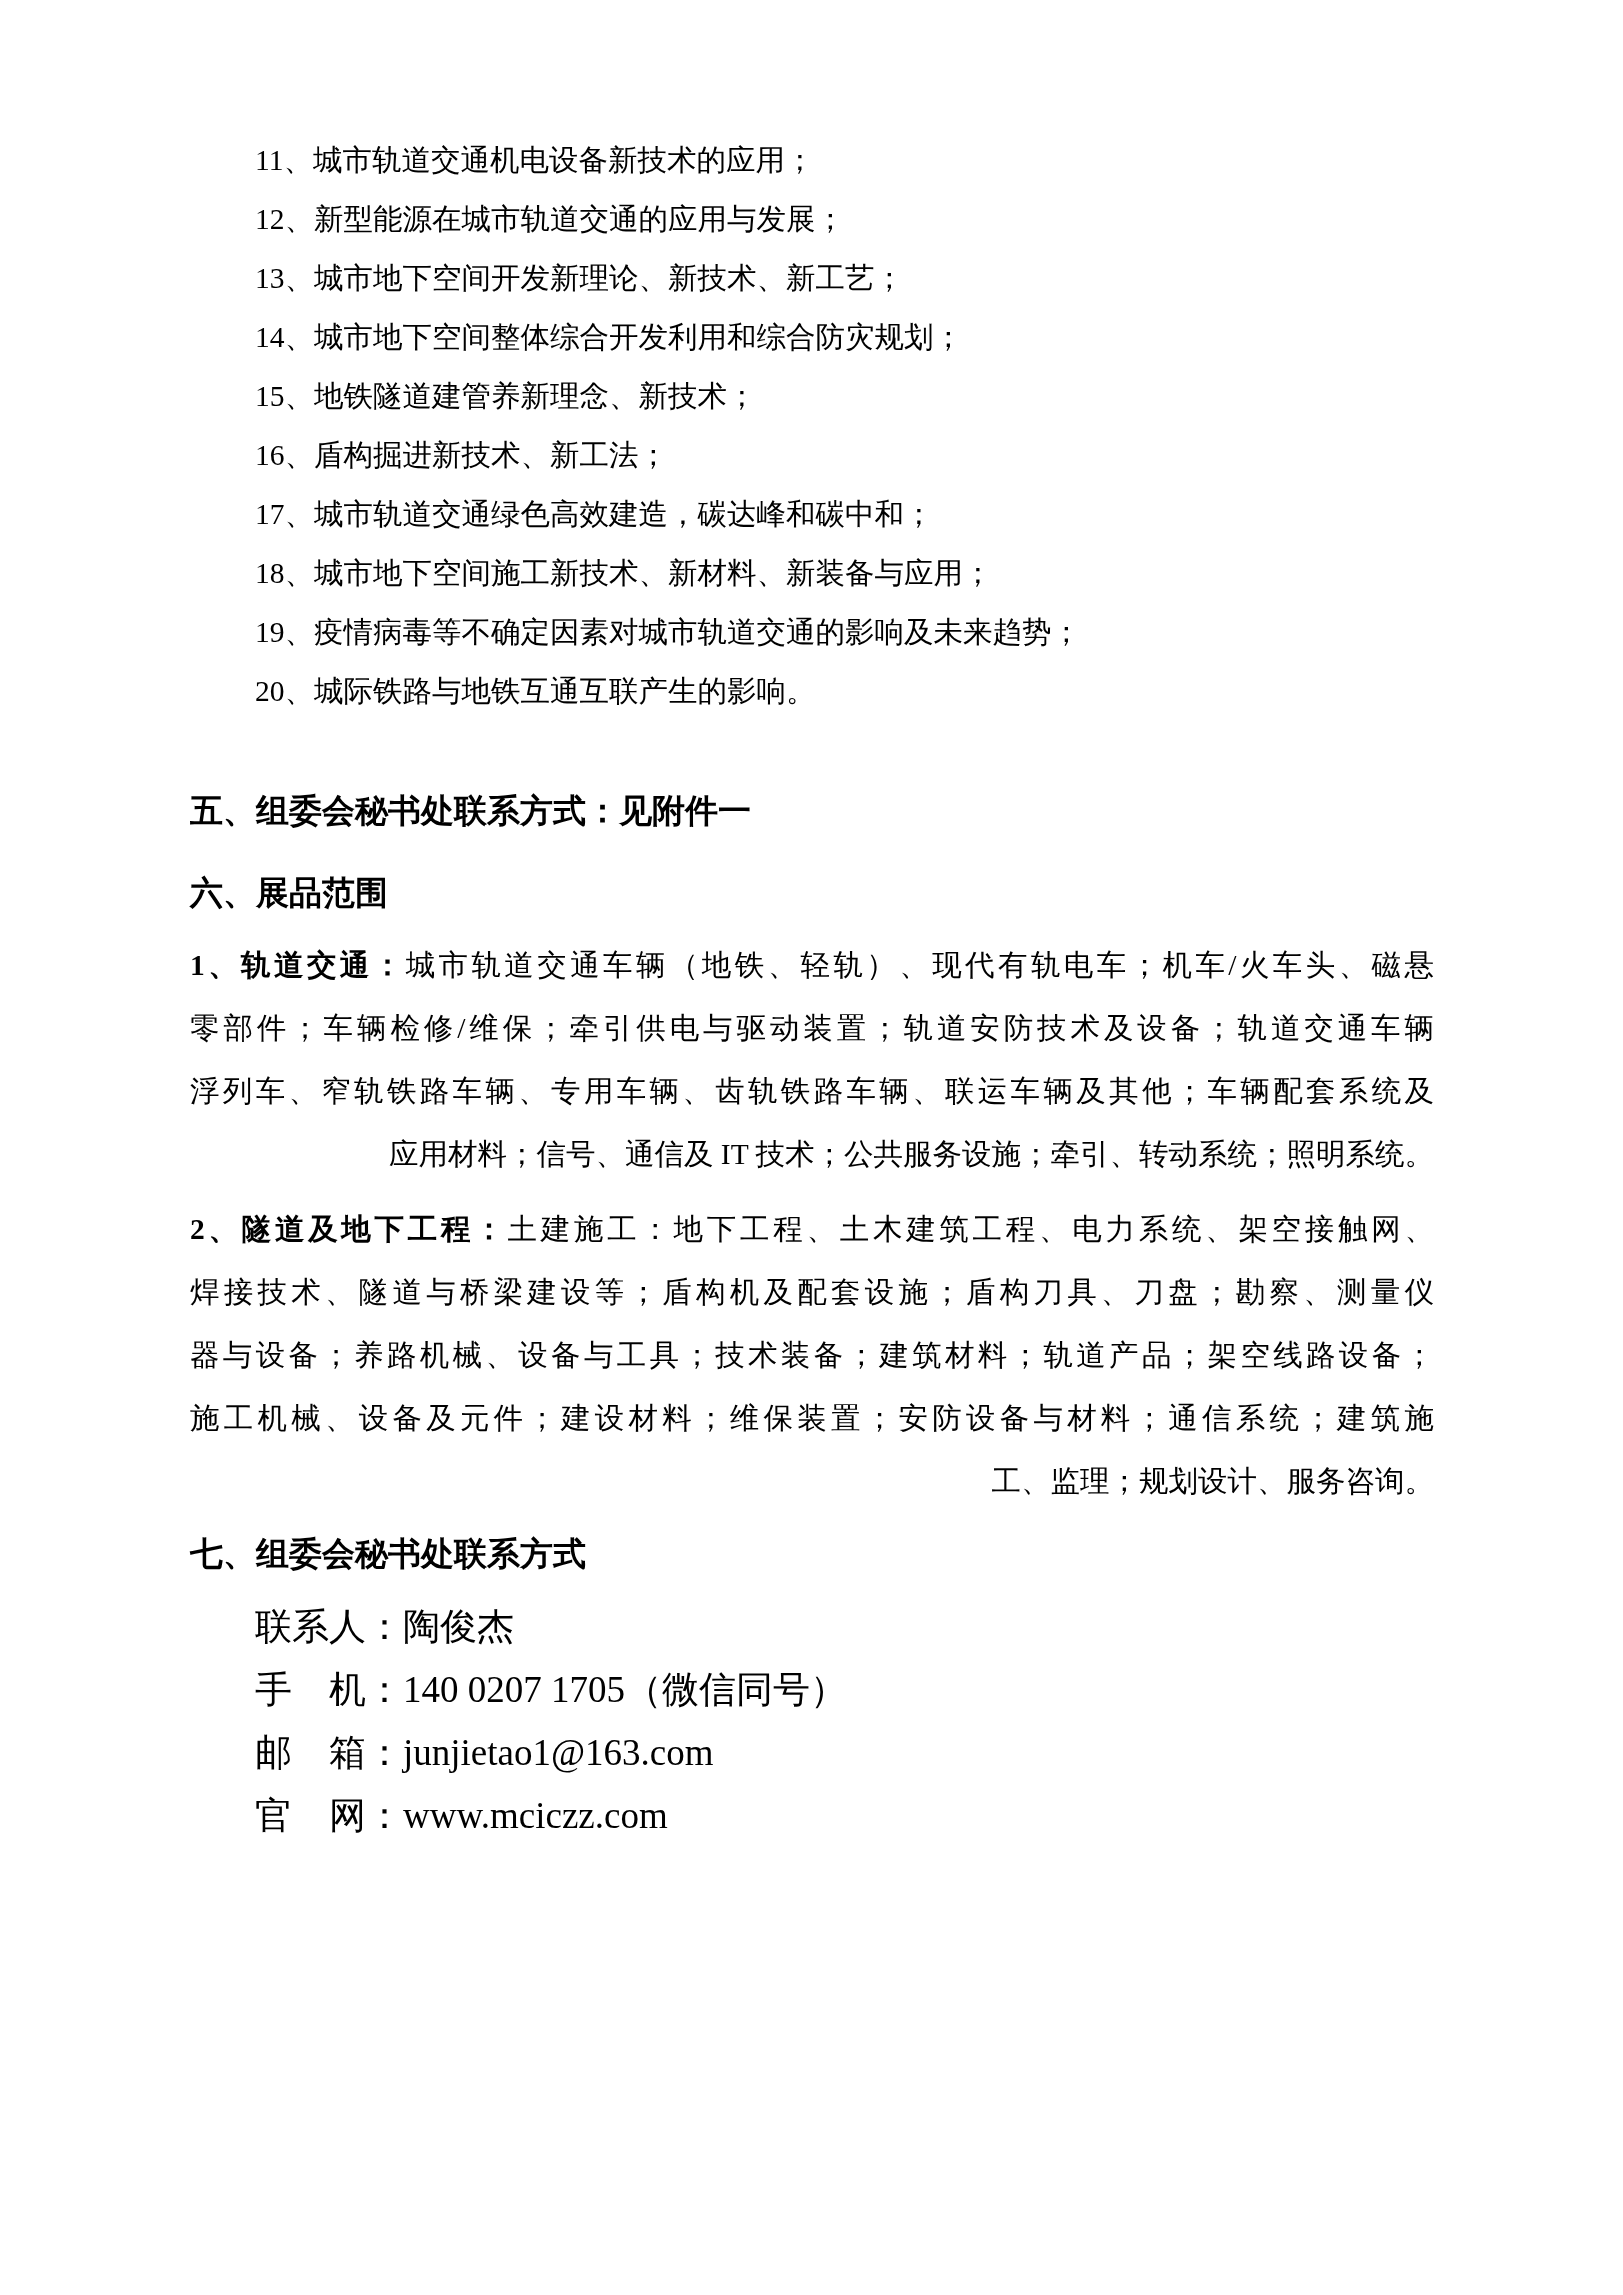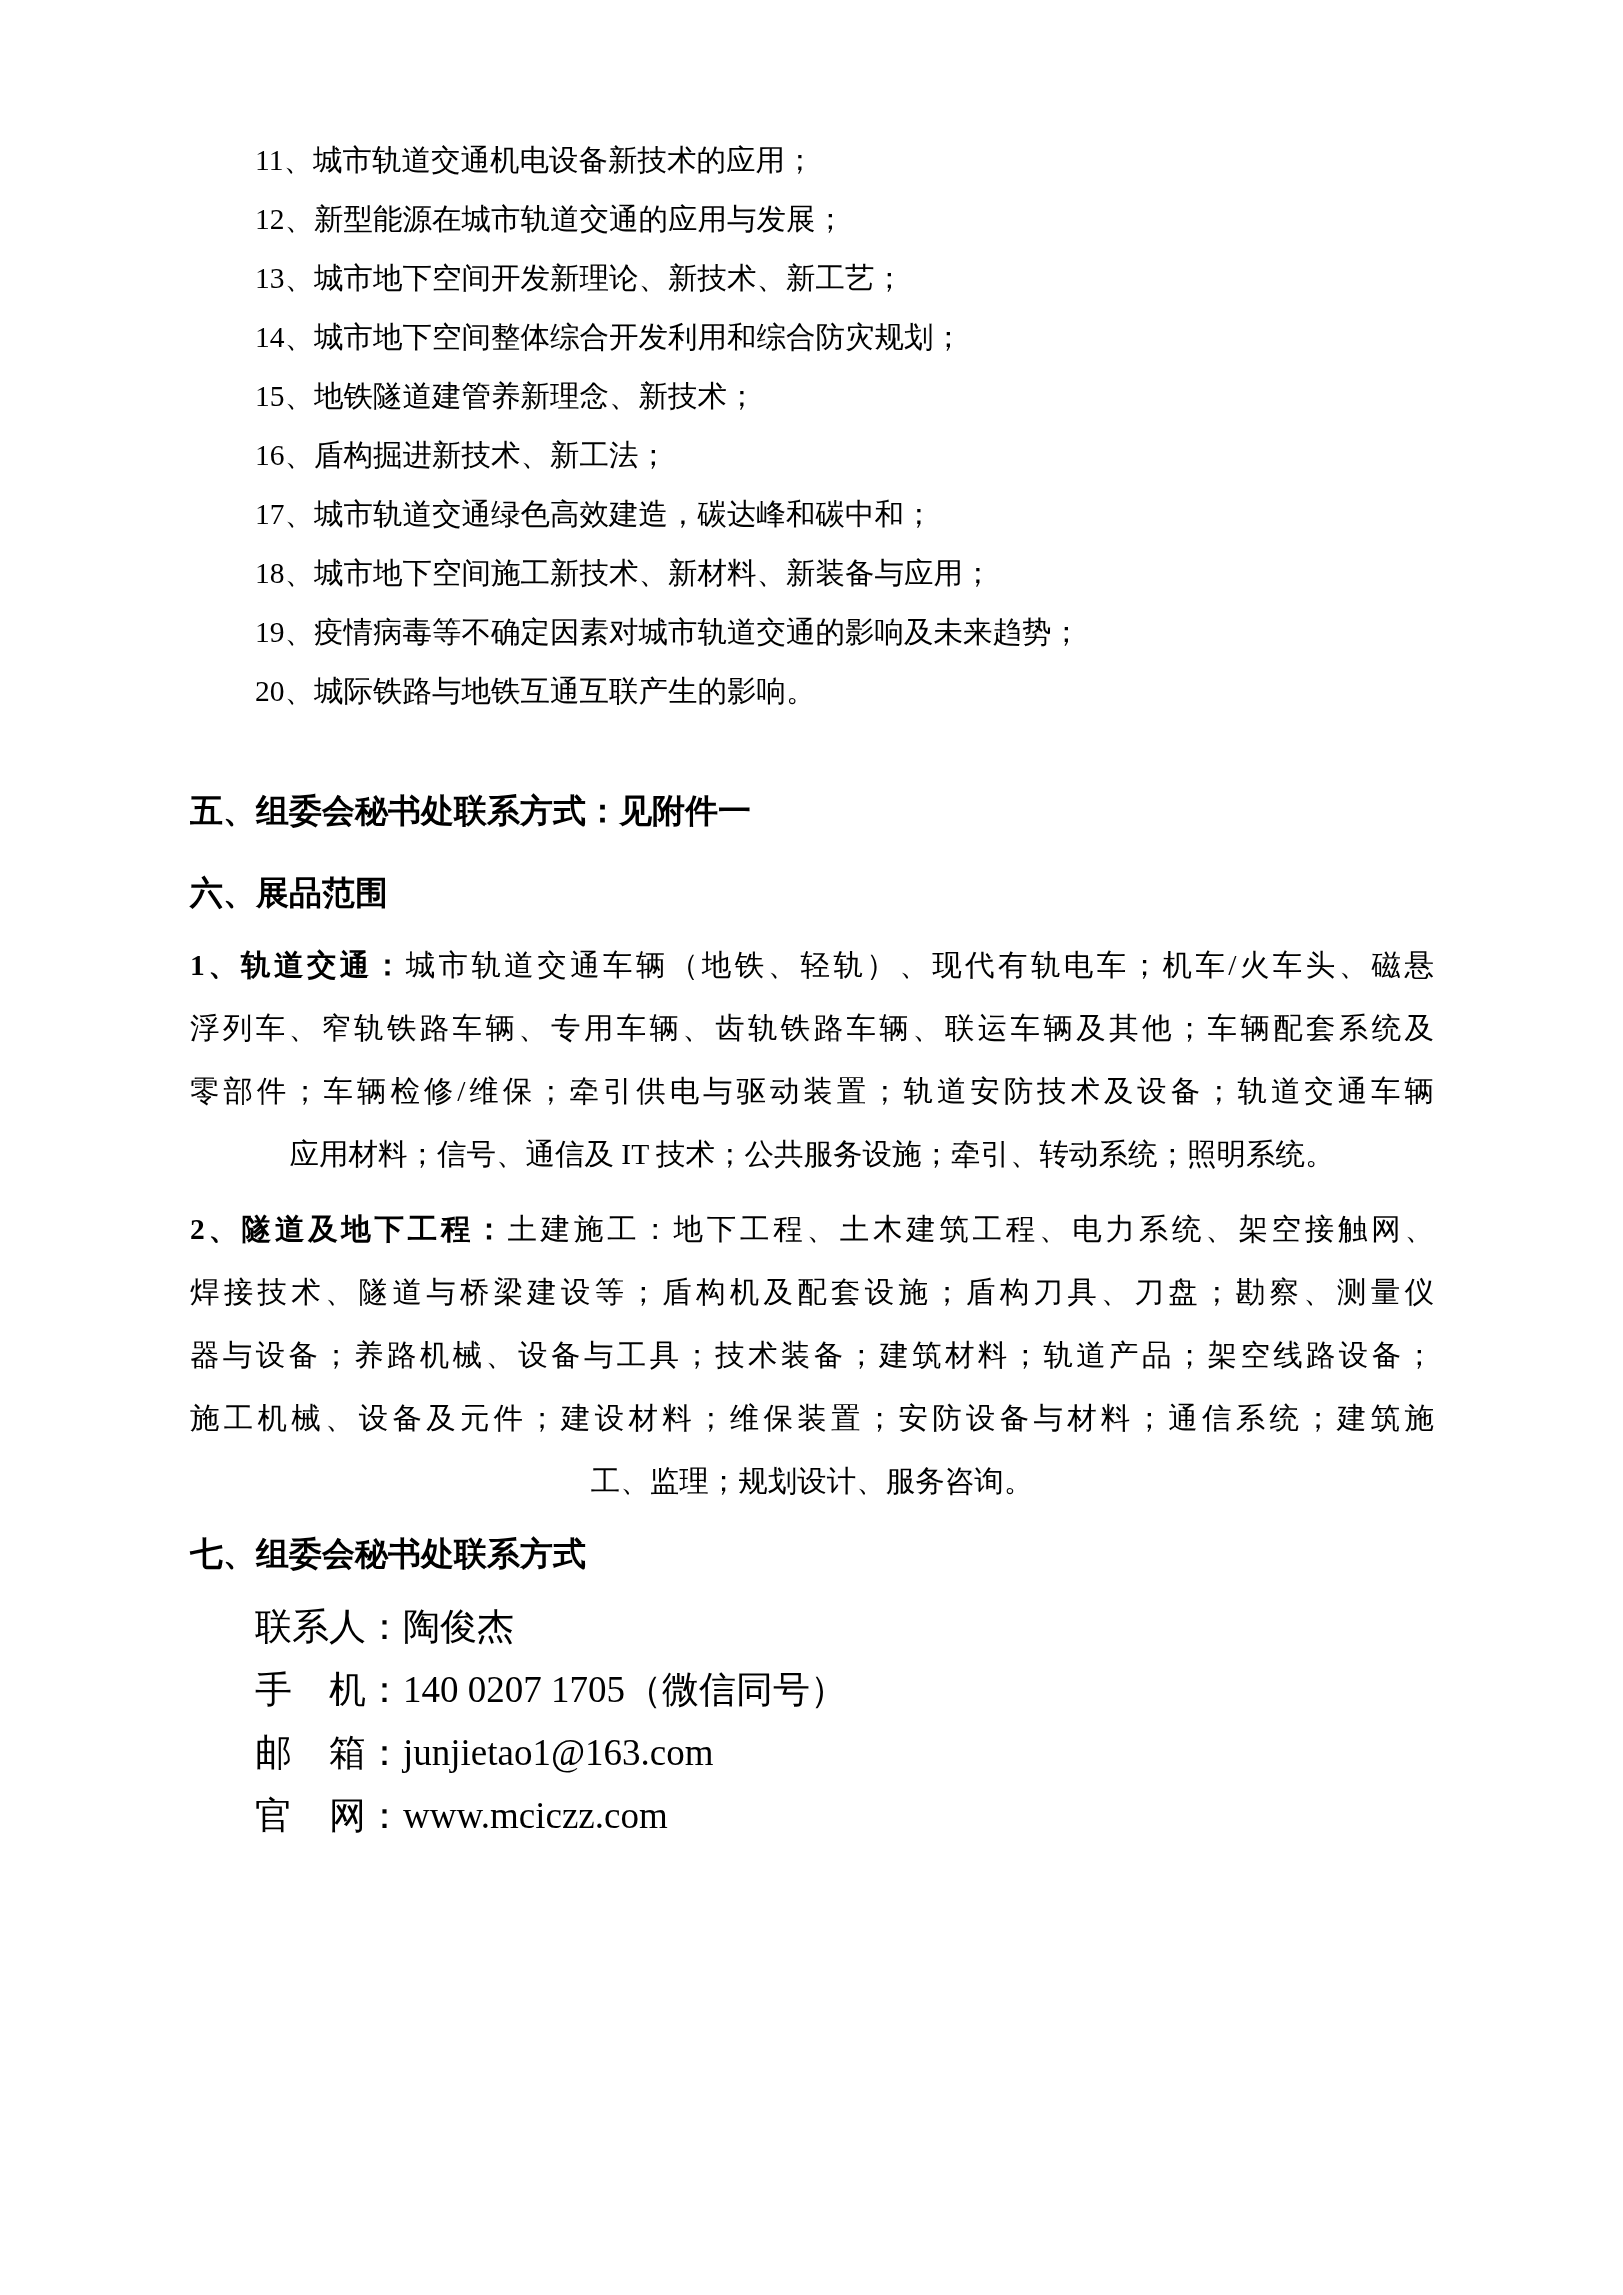--- a/index.html
+++ b/index.html
@@ -38,21 +38,21 @@
   .h-exhibits { margin-top: 35px; }
   .h-contact  { margin-top: 18px; }
   .para { font-size: 29.5px; line-height: 63px; }
   .para-1 { margin-top: 17px; }
   .para-2 { margin-top: 11.8px; }
   .pline {
     text-align: justify;
     text-align-last: justify;
   }
   .pline-last {
-    text-align: center;
+    text-align: right;
     text-align-last: auto;
   }
   .lead { font-weight: bold; }
   .contacts { margin-top: 17.7px; }
   .contact-line {
     font-size: 37px;
     line-height: 63px;
     padding-left: 65px;
     white-space: nowrap;
   }
@@ -77,22 +77,22 @@
     </div>
 
     <div class="heading h-guests">五、组委会秘书处联系方式：见附件一</div>
 
     <div class="heading h-exhibits">六、展品范围</div>
 
     <div class="para para-1">
       <div class="pline">
         <span class="lead">1、轨道交通：</span><span>城市轨道交通车辆（地铁、轻轨）、现代有轨电车；机车/火车头、磁悬</span>
       </div>
+      <div class="pline">零部件；车辆检修/维保；牵引供电与驱动装置；轨道安防技术及设备；轨道交通车辆</div>
       <div class="pline">浮列车、窄轨铁路车辆、专用车辆、齿轨铁路车辆、联运车辆及其他；车辆配套系统及</div>
-      <div class="pline">零部件；车辆检修/维保；牵引供电与驱动装置；轨道安防技术及设备；轨道交通车辆</div>
       <div class="pline-last">应用材料；信号、通信及 IT 技术；公共服务设施；牵引、转动系统；照明系统。</div>
     </div>
 
     <div class="para para-2">
       <div class="pline">
         <span class="lead">2、隧道及地下工程：</span><span>土建施工：地下工程、土木建筑工程、电力系统、架空接触网、</span>
       </div>
       <div class="pline">焊接技术、隧道与桥梁建设等；盾构机及配套设施；盾构刀具、刀盘；勘察、测量仪</div>
       <div class="pline">器与设备；养路机械、设备与工具；技术装备；建筑材料；轨道产品；架空线路设备；</div>
       <div class="pline">施工机械、设备及元件；建设材料；维保装置；安防设备与材料；通信系统；建筑施</div>

